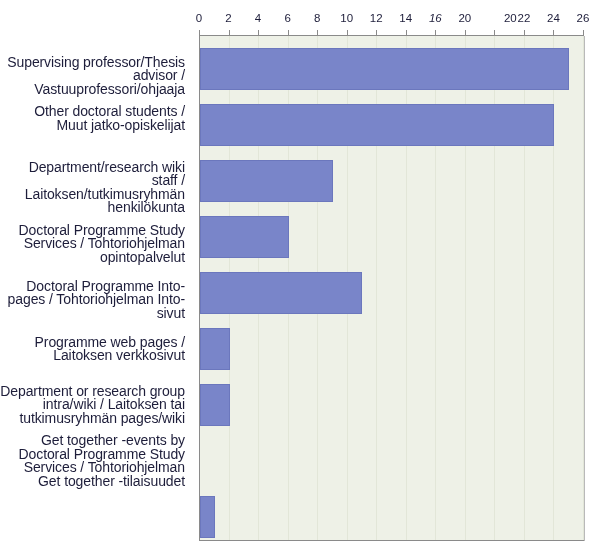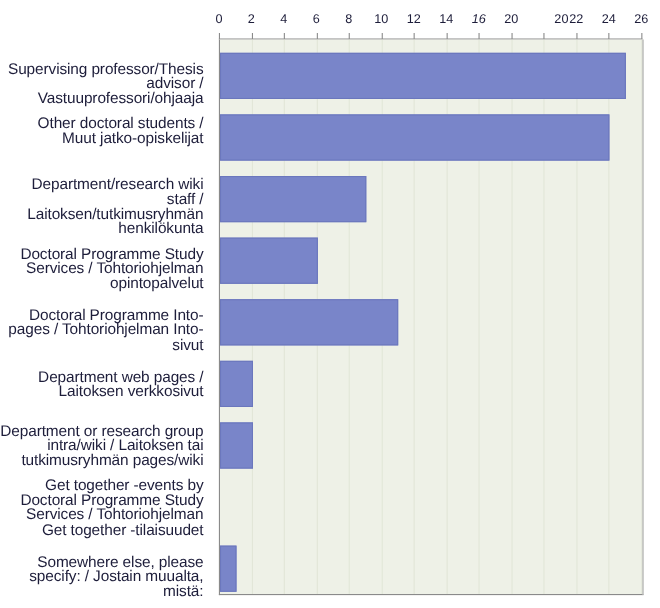--- a/index.html
+++ b/index.html
@@ -147,24 +147,23 @@
       <div class="tick-mark" style="left: 384px;"></div>
     </div>
   <div class="axis-line-top"></div>
 
   <div class="label-column">
       <div class="cat-label" style="top: 19.5px;">Supervising professor/Thesis advisor / Vastuuprofessori/ohjaaja</div>
       <div class="cat-label" style="top: 69px;">Other doctoral students / Muut jatko-opiskelijat</div>
       <div class="cat-label" style="top: 124.5px;">Department/research wiki staff / Laitoksen/tutkimusryhmän henkilökunta</div>
       <div class="cat-label" style="top: 187.5px;">Doctoral Programme Study Services / Tohtoriohjelman opintopalvelut</div>
       <div class="cat-label" style="top: 243.5px; padding-left: 45px;">Doctoral Programme Into-pages / Tohtoriohjelman Into-sivut</div>
-      <div class="cat-label" style="top: 299.5px;">Department web pages / Laitoksen verkkosivut</div>
+      <div class="cat-label" style="top: 299.5px;">Programme web pages / Laitoksen verkkosivut</div>
       <div class="cat-label" style="top: 348.5px;">Department or research group intra/wiki / Laitoksen tai tutkimusryhmän pages/wiki</div>
       <div class="cat-label" style="top: 398px;">Get together -events by Doctoral Programme Study Services / Tohtoriohjelman Get together -tilaisuudet</div>
-      <div class="cat-label" style="top: 467.5px;">Somewhere else, please specify: / Jostain muualta, mistä:</div>
     </div>
 
   <div class="plot-area">
       <div class="gridline" style="left: 28.5385px;"></div>
       <div class="gridline" style="left: 58.0769px;"></div>
       <div class="gridline" style="left: 87.6154px;"></div>
       <div class="gridline" style="left: 117.154px;"></div>
       <div class="gridline" style="left: 146.692px;"></div>
       <div class="gridline" style="left: 176.231px;"></div>
       <div class="gridline" style="left: 205.769px;"></div>

